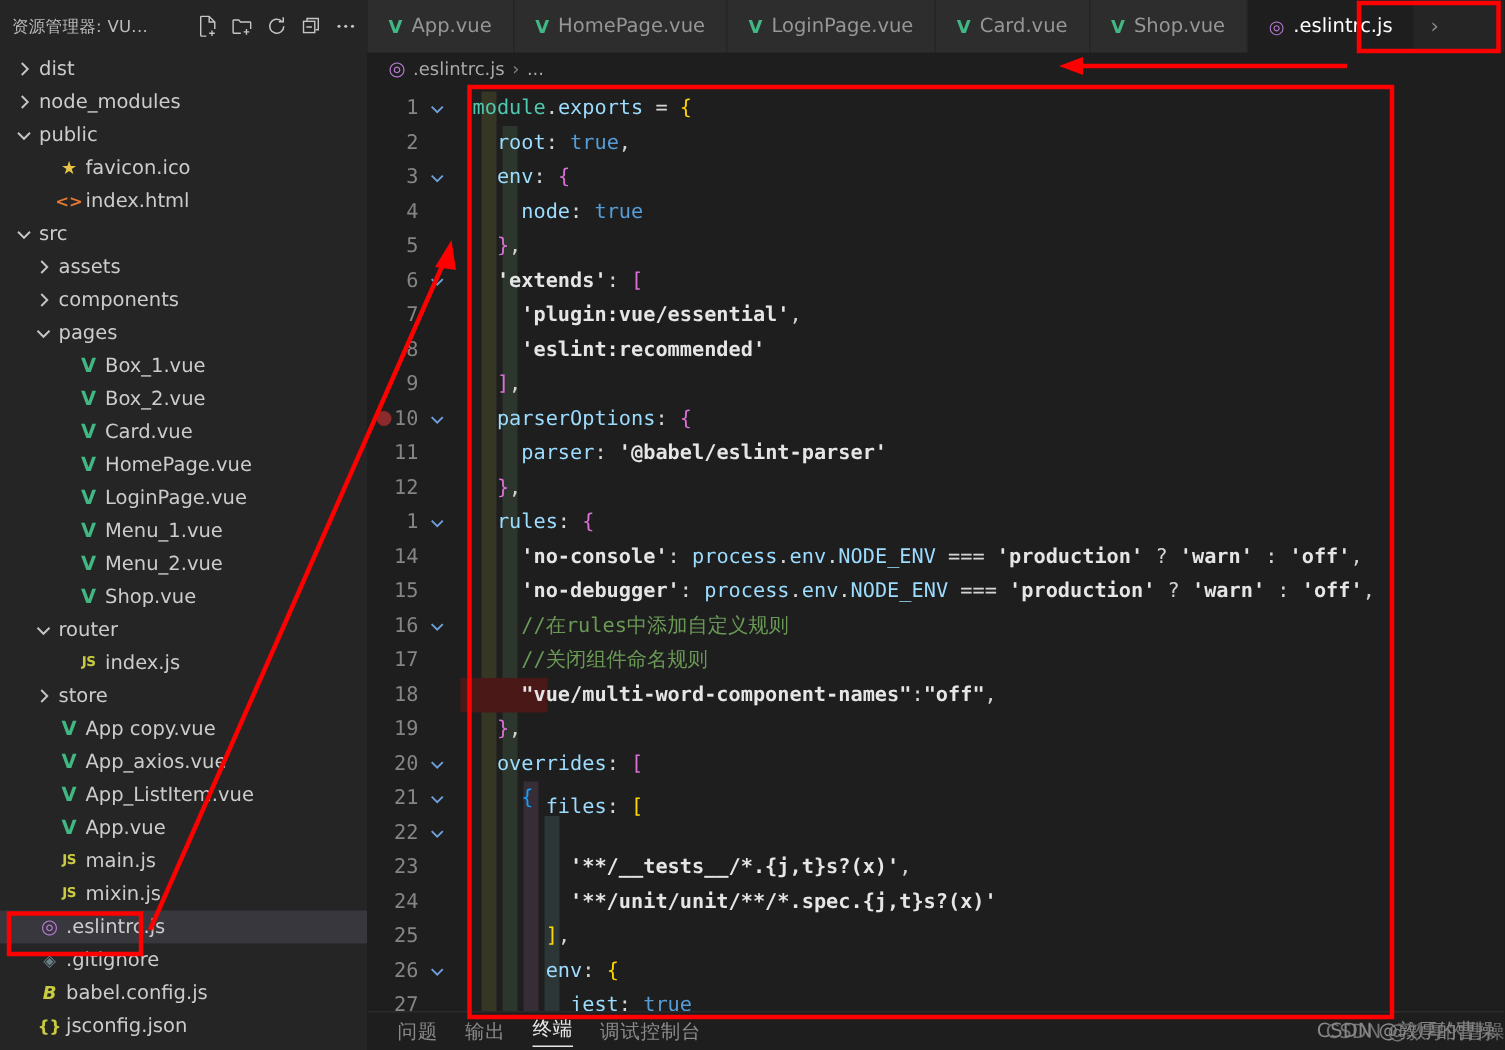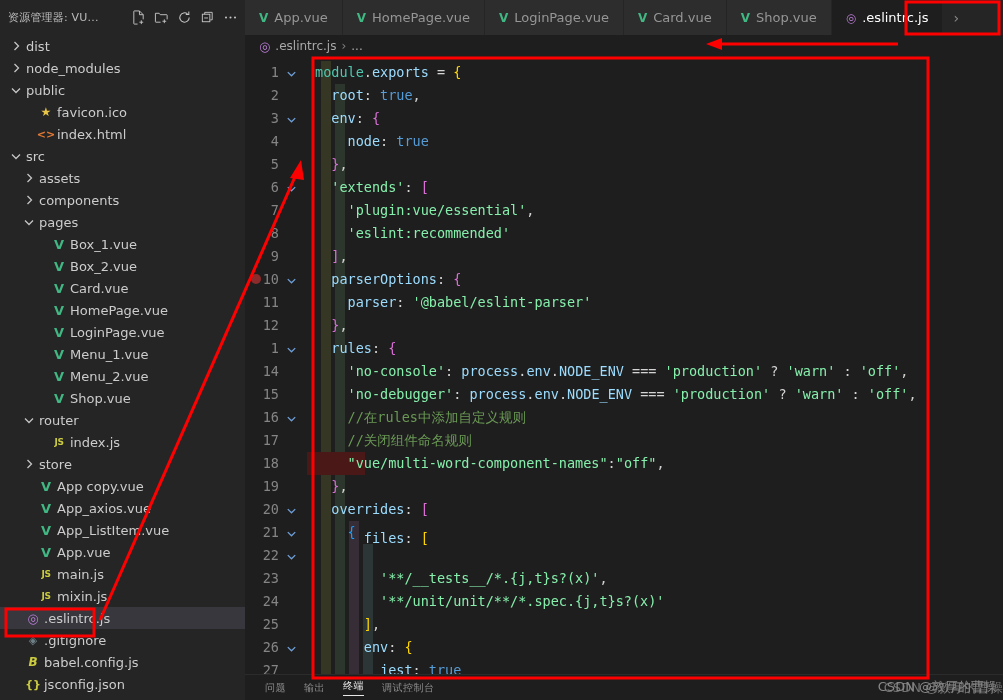--- a/index.html
+++ b/index.html
@@ -76,31 +76,31 @@
     font-family:"DejaVu Sans Mono","Liberation Mono",monospace; font-size:13.5px;
     white-space:pre;
   }
   .ln .txt { display:inline-block; }
   .hl-line { position:absolute; left:0; right:0; height:23px; background:#4b1818; }
   .iguide { position:absolute; width:1px; top:0; bottom:0; }
 
   
   .t-prop  { color:#9cdcfe; }
   .t-key   { color:#569cd6; }
-  .t-str   { color:#86efac; }
+  .t-str   { color:#e5e5e5;font-weight:bold; }
   .t-com   { color:#6a9955; }
   .t-b1    { color:#ffd700; }
   .t-b2    { color:#da70d6; }
   .t-b3    { color:#179fff; }
   .t-plain { color:#d4d4d4; }
   .t-obj   { color:#4ec9b0; }
 
   
   .panel { height:26px; flex:none; background:#1e1e1e; border-top:1px solid #2b2b2b; display:flex; align-items:center; gap:18px; padding-left:20px; }
-  .ptab { font-size:10px; color:#8a8a8a; letter-spacing:.5px; }
+  .ptab { font-size:13px; color:#8a8a8a; letter-spacing:.5px; }
   .ptab.active { color:#e7e7e7; border-bottom:1px solid #e7e7e7; padding-bottom:2px; }
 
   
   .anno { position:absolute; pointer-events:none; }
   .watermark {
     position:absolute; right:6px; bottom:4px; color:#9a9a9a; font-size:13px;
     opacity:.85; white-space:nowrap; font-family:"DejaVu Sans",sans-serif;
   }
   .watermark .w2 { position:absolute; left:6px; top:1px; opacity:.8; }
 </style>

